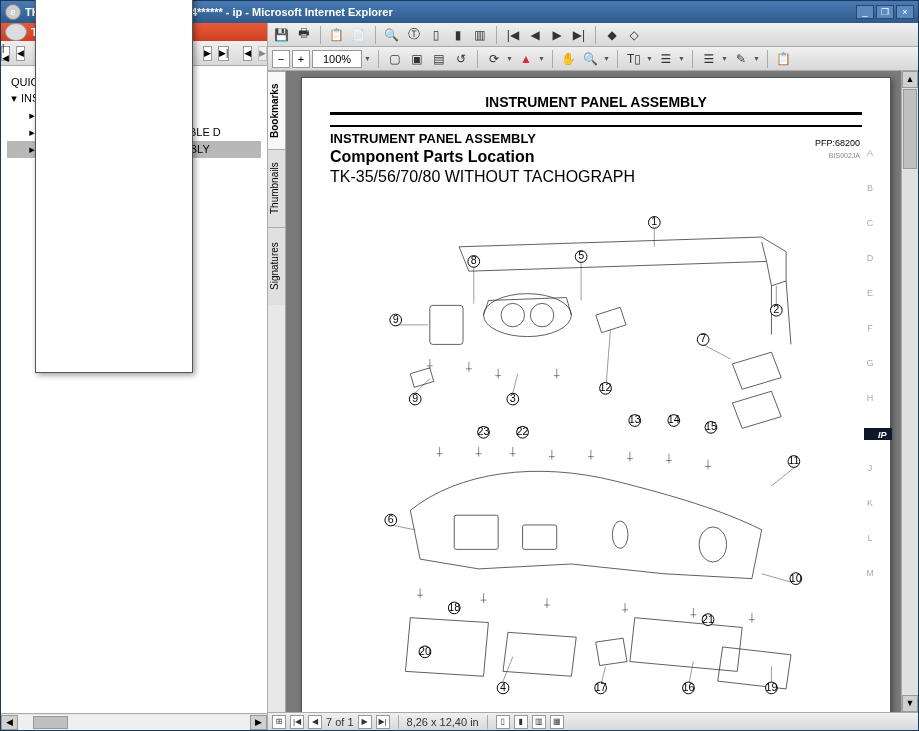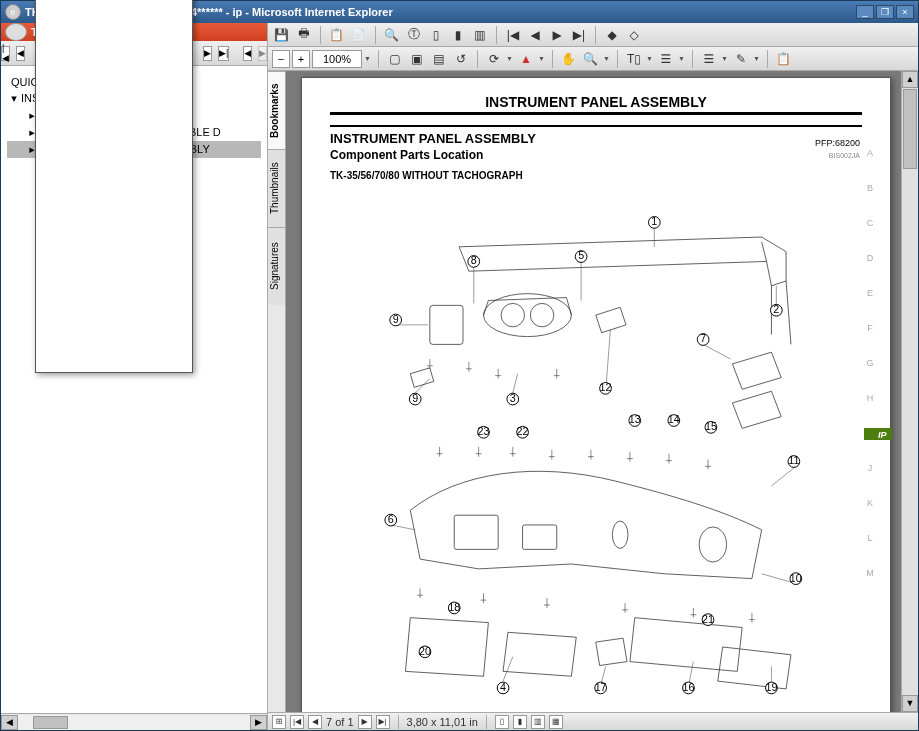--- a/index.html
+++ b/index.html
@@ -40,27 +40,27 @@
 .zoom input { width:50px; height:18px; border:1px solid #999; text-align:center; font-size:11px; }
 .tdrop { width:8px; font-size:7px; color:#555; }
 .viewer { flex:1; display:flex; background:#7a7a7a; min-height:0; }
 .sidetabs { width:18px; background:#e8e8e8; border-right:1px solid #aaa; display:flex; flex-direction:column; }
 .tab { flex:0 0 auto; height:78px; writing-mode:vertical-rl; transform:rotate(180deg); text-align:center; font-size:10px; padding:6px 1px; border-bottom:1px solid #aaa; background:#e0e0e0; cursor:pointer; }
 .tab.active { background:#f8f8f8; font-weight:bold; }
 .docwrap { flex:1; position:relative; overflow:hidden; background:#7a7a7a; padding:6px 18px 0 6px; }
 .page { width:590px; height:640px; background:#fff; border:1px solid #555; box-shadow:2px 2px 6px rgba(0,0,0,0.4); margin:0 auto; position:relative; padding:16px 28px; }
 .page .hdr { text-align:center; font-size:14px; font-weight:bold; border-bottom:3px solid #000; padding-bottom:2px; }
 .page .sub1 { font-size:13px; font-weight:bold; margin-top:10px; border-top:2px solid #000; padding-top:4px; }
-.page .sub2 { font-size:12px; font-weight:bold; margin-top:2px; }
-.page .sub3 { font-size:10px; font-weight:bold; margin-top:8px; }
+.page .sub2 { font-size:16px; font-weight:bold; margin-top:2px; }
+.page .sub3 { font-size:16px; font-weight:normal; margin-top:2px; }
 .page .pfp { position:absolute; right:30px; top:60px; font-size:9px; }
 .page .code { position:absolute; right:30px; top:74px; font-size:7px; color:#888; }
 .sideidx { position:absolute; right:14px; top:70px; width:12px; display:flex; flex-direction:column; gap:23px; }
 .sideidx .si { font-size:9px; color:#aaa; text-align:center; height:12px; }
-.sideidx .si.cur { background:#4d7c0f; color:#fff; font-weight:bold; padding:2px 14px;font-style:italic; }
+.sideidx .si.cur { background:#0f172a; color:#fff; font-weight:bold; padding:2px 14px;font-style:italic; }
 .diagram { position:absolute; left:40px; top:110px; right:60px; bottom:20px; }
 .diagram svg { width:100%; height:100%; }
 .rscroll { position:absolute; right:0; top:0; bottom:0; width:17px; background:#e0e0e0; border-left:1px solid #aaa; }
 .rscroll .arr { height:17px; background:#d0d0d0; border:1px solid #999; text-align:center; font-size:9px; line-height:15px; cursor:pointer; }
 .rscroll .thumb { position:absolute; top:18px; left:1px; right:1px; height:80px; background:#c0c0c0; border:1px solid #999; }
 .statusbar { height:18px; background:linear-gradient(#f0f0f0,#d8d8d8); border-top:1px solid #aaa; display:flex; align-items:center; padding:0 4px; gap:4px; font-size:10px; color:#333; }
 .statusbar .sbtn { width:14px; height:14px; border:1px solid #999; background:#fff; cursor:pointer; text-align:center; font-size:8px; line-height:12px; }
 .statusbar .sep2 { width:1px; height:14px; background:#aaa; margin:0 4px; }
 </style>
 </head>
@@ -325,21 +325,21 @@
     </div>
    </div>
    <div class="statusbar">
     <span class="sbtn">⊞</span>
     <span class="sbtn">|◀</span>
     <span class="sbtn">◀</span>
     <span>7 of 1</span>
     <span class="sbtn">▶</span>
     <span class="sbtn">▶|</span>
     <span class="sep2"></span>
-    <span>3,80 x 11,01 in</span>
+    <span>8,26 x 12,40 in</span>
     <span class="sep2"></span>
     <span class="sbtn">▯</span>
     <span class="sbtn">▮</span>
     <span class="sbtn">▥</span>
     <span class="sbtn">▦</span>
    </div>
   </div>
  </div>
 </div>
 

